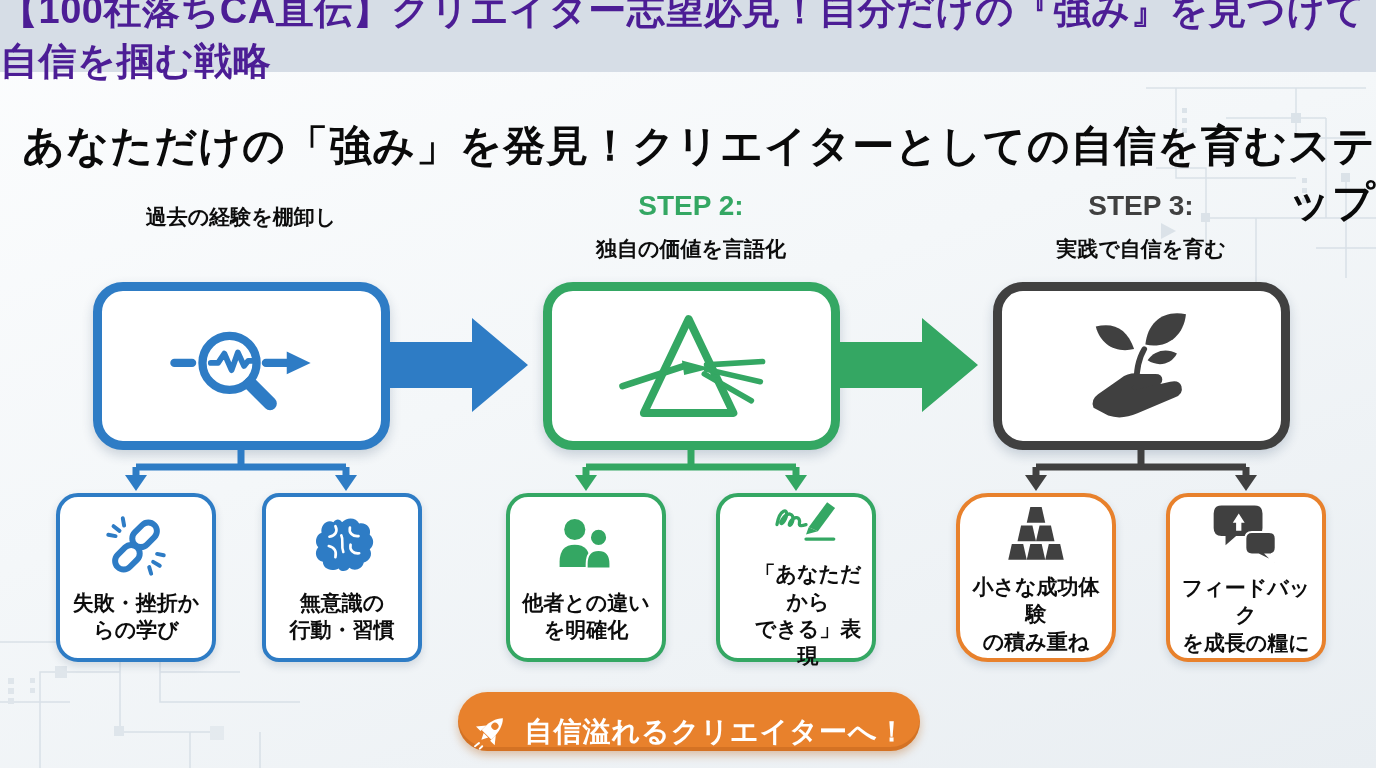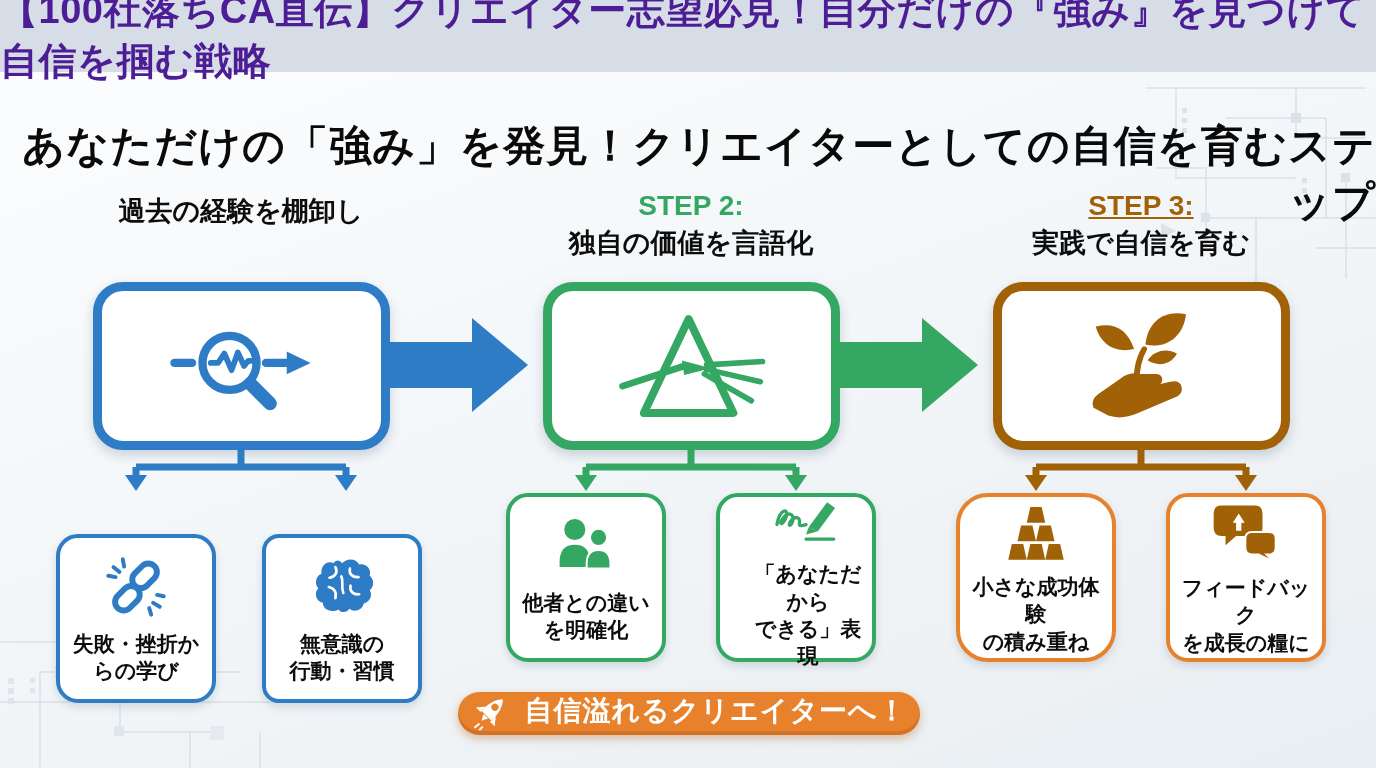--- a/index.html
+++ b/index.html
@@ -20,21 +20,21 @@
 
   
   .page-title {
     position:absolute; top:94px; left:0; width:1376px; text-align:right;
     font-size:42px; font-weight:900; color:#0a0a0a; letter-spacing:1px;margin-top:24px;
   }
 
   
   .step-head { position:absolute; top:190px; width:320px; text-align:center; line-height:1.15; }
   .step-label { font-size:28px; font-weight:900; }
-  .step-title { font-size:27px; font-weight:900; color:#0d0d0d; margin-top:6px; }
+  .step-title { font-size:21px; font-weight:900; color:#0d0d0d; margin-top:15px; }
 
   
   .main-box {
     position:absolute; top:282px; width:297px; height:168px;
     background:#fff; border:9px solid currentColor; border-radius:30px;
     box-shadow:0 5px 12px rgba(25,55,90,.20);
     display:flex; align-items:center; justify-content:center;
   }
   .main-box svg { display:block; }
 
@@ -53,31 +53,31 @@
     padding:8px 4px;
   }
   .sub-label {
     font-size:21px; font-weight:900; color:#0d0d0d; text-align:center;
     line-height:1.3; white-space:pre-line;
   }
   .sub-icon { height:68px; display:flex; align-items:center; justify-content:center; }
 
   
   .footer-pill {
-    position:absolute; left:458px; top:692px; width:462px; height:43px;
+    position:absolute; left:458px; top:692px; width:462px; height:59px;
     background:#e8812c; border-radius:30px;
     box-shadow:0 4px 10px rgba(180,90,10,.35), inset 0 -4px 0 rgba(150,70,10,.25);
-    display:flex; align-items:flex-start; justify-content:center; gap:13px;font-family:Liberation Mono, monospace;
+    display:flex; align-items:flex-end; justify-content:center; gap:13px;font-family:Liberation Mono, monospace;
   }
   .footer-pill-label { color:#fff; font-size:28px; font-weight:900; letter-spacing:1px; }
 
   .c-blue   { color:#2e7cc5; }
   .c-green  { color:#34a763; }
-  .c-orange { color:#a16207;text-decoration:underline; }
-  .b-blue   { border-color:#2e7cc5;margin-top:41px; }
+  .c-orange { color:#404040; }
+  .b-blue   { border-color:#2e7cc5; }
   .b-green  { border-color:#34a763; }
   .b-orange { border-color:#e8812c; }
 </style>
 </head>
 <body>
 
 <div class="deco" style="right:0; top:78px;">
   <svg width="260" height="230" viewBox="0 0 260 230" fill="none" stroke="#c7d2dc" stroke-width="1.5">
     <path d="M30 10 H250 M60 10 V100 H180 M180 10 V60 H250 M110 40 H210 M210 40 V140 M90 140 H260 M140 140 V230 M40 90 H90 V170 M200 170 H260 M230 100 V200"></path>
     <rect x="175" y="35" width="10" height="10" fill="#ccd6df" stroke="none"></rect>

